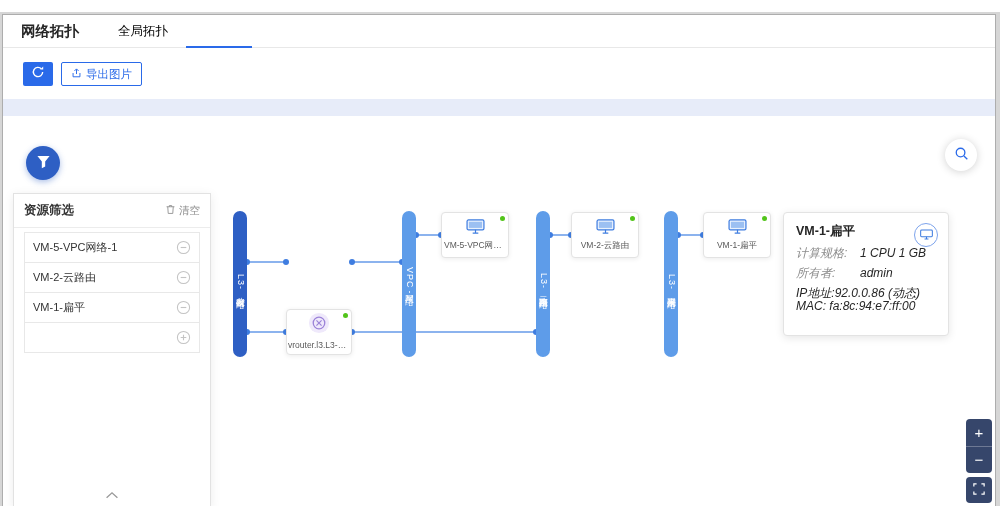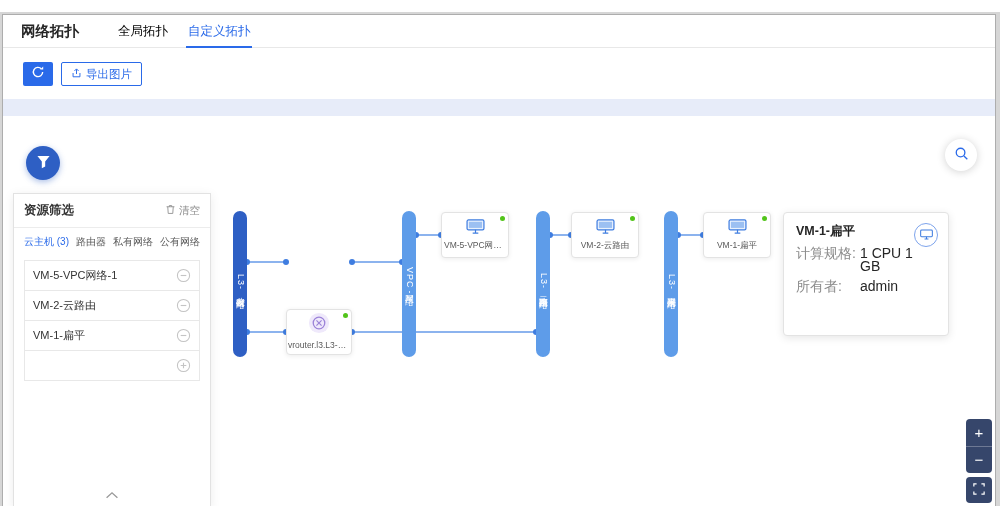--- a/index.html
+++ b/index.html
@@ -48,40 +48,39 @@
   .edge::before { left:-3px; } .edge::after { right:-3px; }
   .node-card { position:absolute; width:66px; height:46px; background:#fff; border:1px solid #e3e3e3; border-radius:4px; box-shadow:0 1px 5px rgba(0,0,0,.08); z-index:4; display:flex; flex-direction:column; align-items:center; justify-content:center; gap:2px; cursor:pointer; }
   .node-card.vm { width:68px; }
   .node-label { font-size:8.5px; color:#595959; max-width:62px; white-space:nowrap; overflow:hidden; text-overflow:ellipsis; }
   .status-dot { position:absolute; right:3px; top:3px; width:5px; height:5px; border-radius:50%; background:#52c41a; }
 
   
   .info-card { position:absolute; left:780px; top:96px; width:166px; height:124px; background:#fff; border:1px solid #e3e3e3; border-radius:4px; box-shadow:0 2px 8px rgba(0,0,0,.1); z-index:5; padding:10px 12px; }
   .info-title { font-size:12.5px; font-weight:bold; color:#262626; }
   .info-type-icon { position:absolute; right:10px; top:10px; width:24px; height:24px; border:1px solid #7ea4ec; border-radius:50%; display:flex; align-items:center; justify-content:center; }
-  .info-row { display:flex; margin-top:7px; font-size:14px; line-height:13px; }
+  .info-row { display:flex; margin-top:7px; font-size:12px; line-height:13px;font-style:italic; }
   .info-label { width:64px; color:#8c8c8c; flex:none; }
   .info-value { color:#262626; }
 
   
   .zoom-box { position:absolute; left:963px; top:303px; width:26px; height:54px; background:#36466b; border-radius:4px; z-index:6; display:flex; flex-direction:column; }
   .zoom-btn { flex:1; display:flex; align-items:center; justify-content:center; color:#fff; font-size:15px; cursor:pointer; }
   .zoom-btn.top { border-bottom:1px solid rgba(255,255,255,.28); }
   .fit-btn { position:absolute; left:963px; top:361px; width:26px; height:26px; background:#36466b; border-radius:4px; z-index:6; display:flex; align-items:center; justify-content:center; cursor:pointer; }
 </style>
 </head>
 <body>
 
 <div class="stage">
 <div class="app">
 
   <div class="header">
     <div class="page-title">网络拓扑</div>
     <div class="top-tab t1">全局拓扑</div>
-    <div class="top-tab t2">自定义拓扑</div>
     <div class="top-tab-underline"></div>
   </div>
 
   <div class="btn-refresh">
     <span>
       <svg width="14" height="14" viewBox="0 0 16 16">
             <path d="M13.3 8a5.3 5.3 0 1 1-1.5-3.7" fill="none" stroke="#fff" stroke-width="1.6"></path>
             <path d="M13.9 1.6v3.4h-3.4z" fill="#fff"></path>
           </svg>
     </span>
@@ -123,26 +122,20 @@
         <span class="panel-title">资源筛选</span>
         <span class="panel-clear">
           <span>
             <svg width="11" height="11" viewBox="0 0 14 14">
                   <path d="M2 3.5h10M5.5 3.5V2h3v1.5M3.5 3.5l.6 8.5h5.8l.6-8.5" fill="none" stroke="#8c8c8c" stroke-width="1.1"></path>
                 </svg>
           </span>
           <span>清空</span>
         </span>
       </div>
-      <div class="panel-tabs">
-        <span class="ptab active">云主机 (3)</span>
-        <span class="ptab">路由器</span>
-        <span class="ptab">私有网络</span>
-        <span class="ptab">公有网络</span>
-      </div>
       <div class="plist">
         <div class="prow">
           <span class="prow-label">VM-5-VPC网络-1</span>
           <span class="row-icon">
             <svg width="15" height="15" viewBox="0 0 16 16">
                   <circle cx="8" cy="8" r="6.5" fill="none" stroke="#c4c4c4" stroke-width="1.1"></circle>
                   <path d="M5 8h6" stroke="#c4c4c4" stroke-width="1.2"></path>
                 </svg>
           </span>
         </div>
@@ -262,20 +255,24 @@
       </div>
       <div class="info-row">
         <span class="info-label">计算规格:</span>
         <span class="info-value">1 CPU 1 GB</span>
       </div>
       <div class="info-row">
         <span class="info-label">所有者:</span>
         <span class="info-value">admin</span>
       </div>
       <div class="info-row">
+        <span class="info-value">
+          <span style="display:block;">IP地址:92.0.0.86 (动态)</span>
+          <span style="display:block;">MAC: fa:8c:94:e7:ff:00</span>
+        </span>
       </div>
     </div>
 
     <div class="zoom-box">
       <div class="zoom-btn top">+</div>
       <div class="zoom-btn">−</div>
     </div>
     <div class="fit-btn">
       <span>
         <svg width="12" height="12" viewBox="0 0 14 14">

